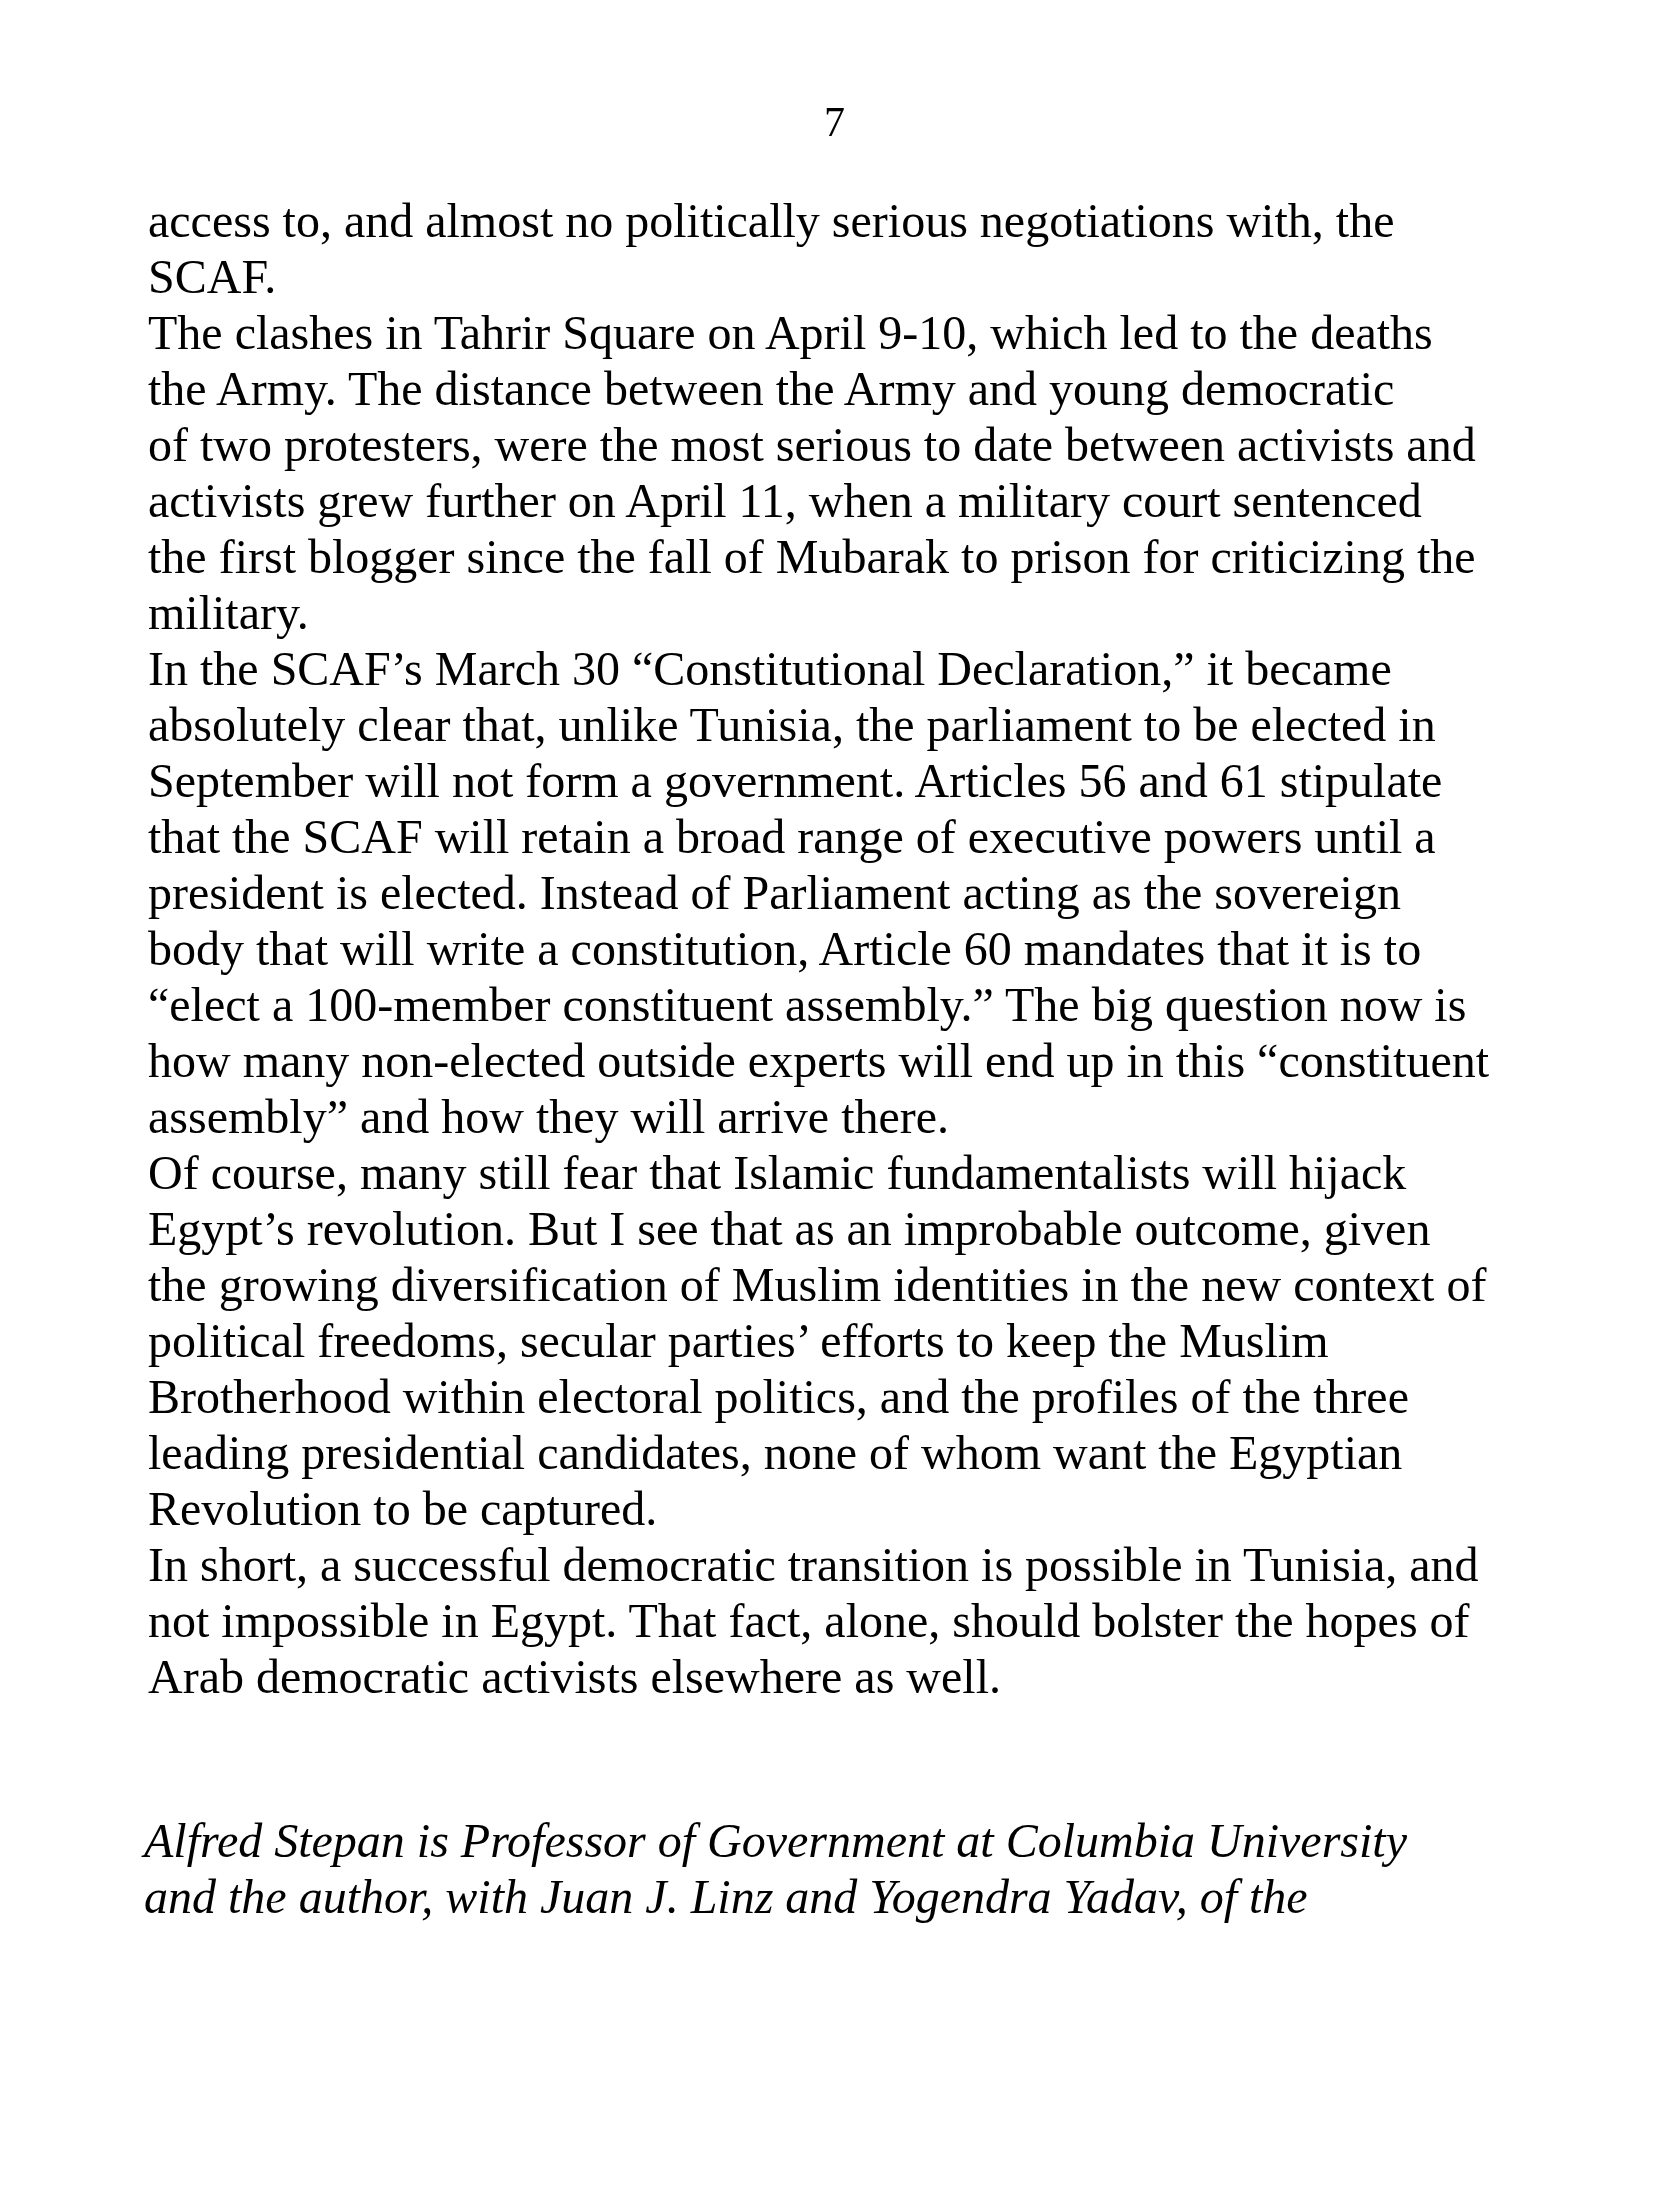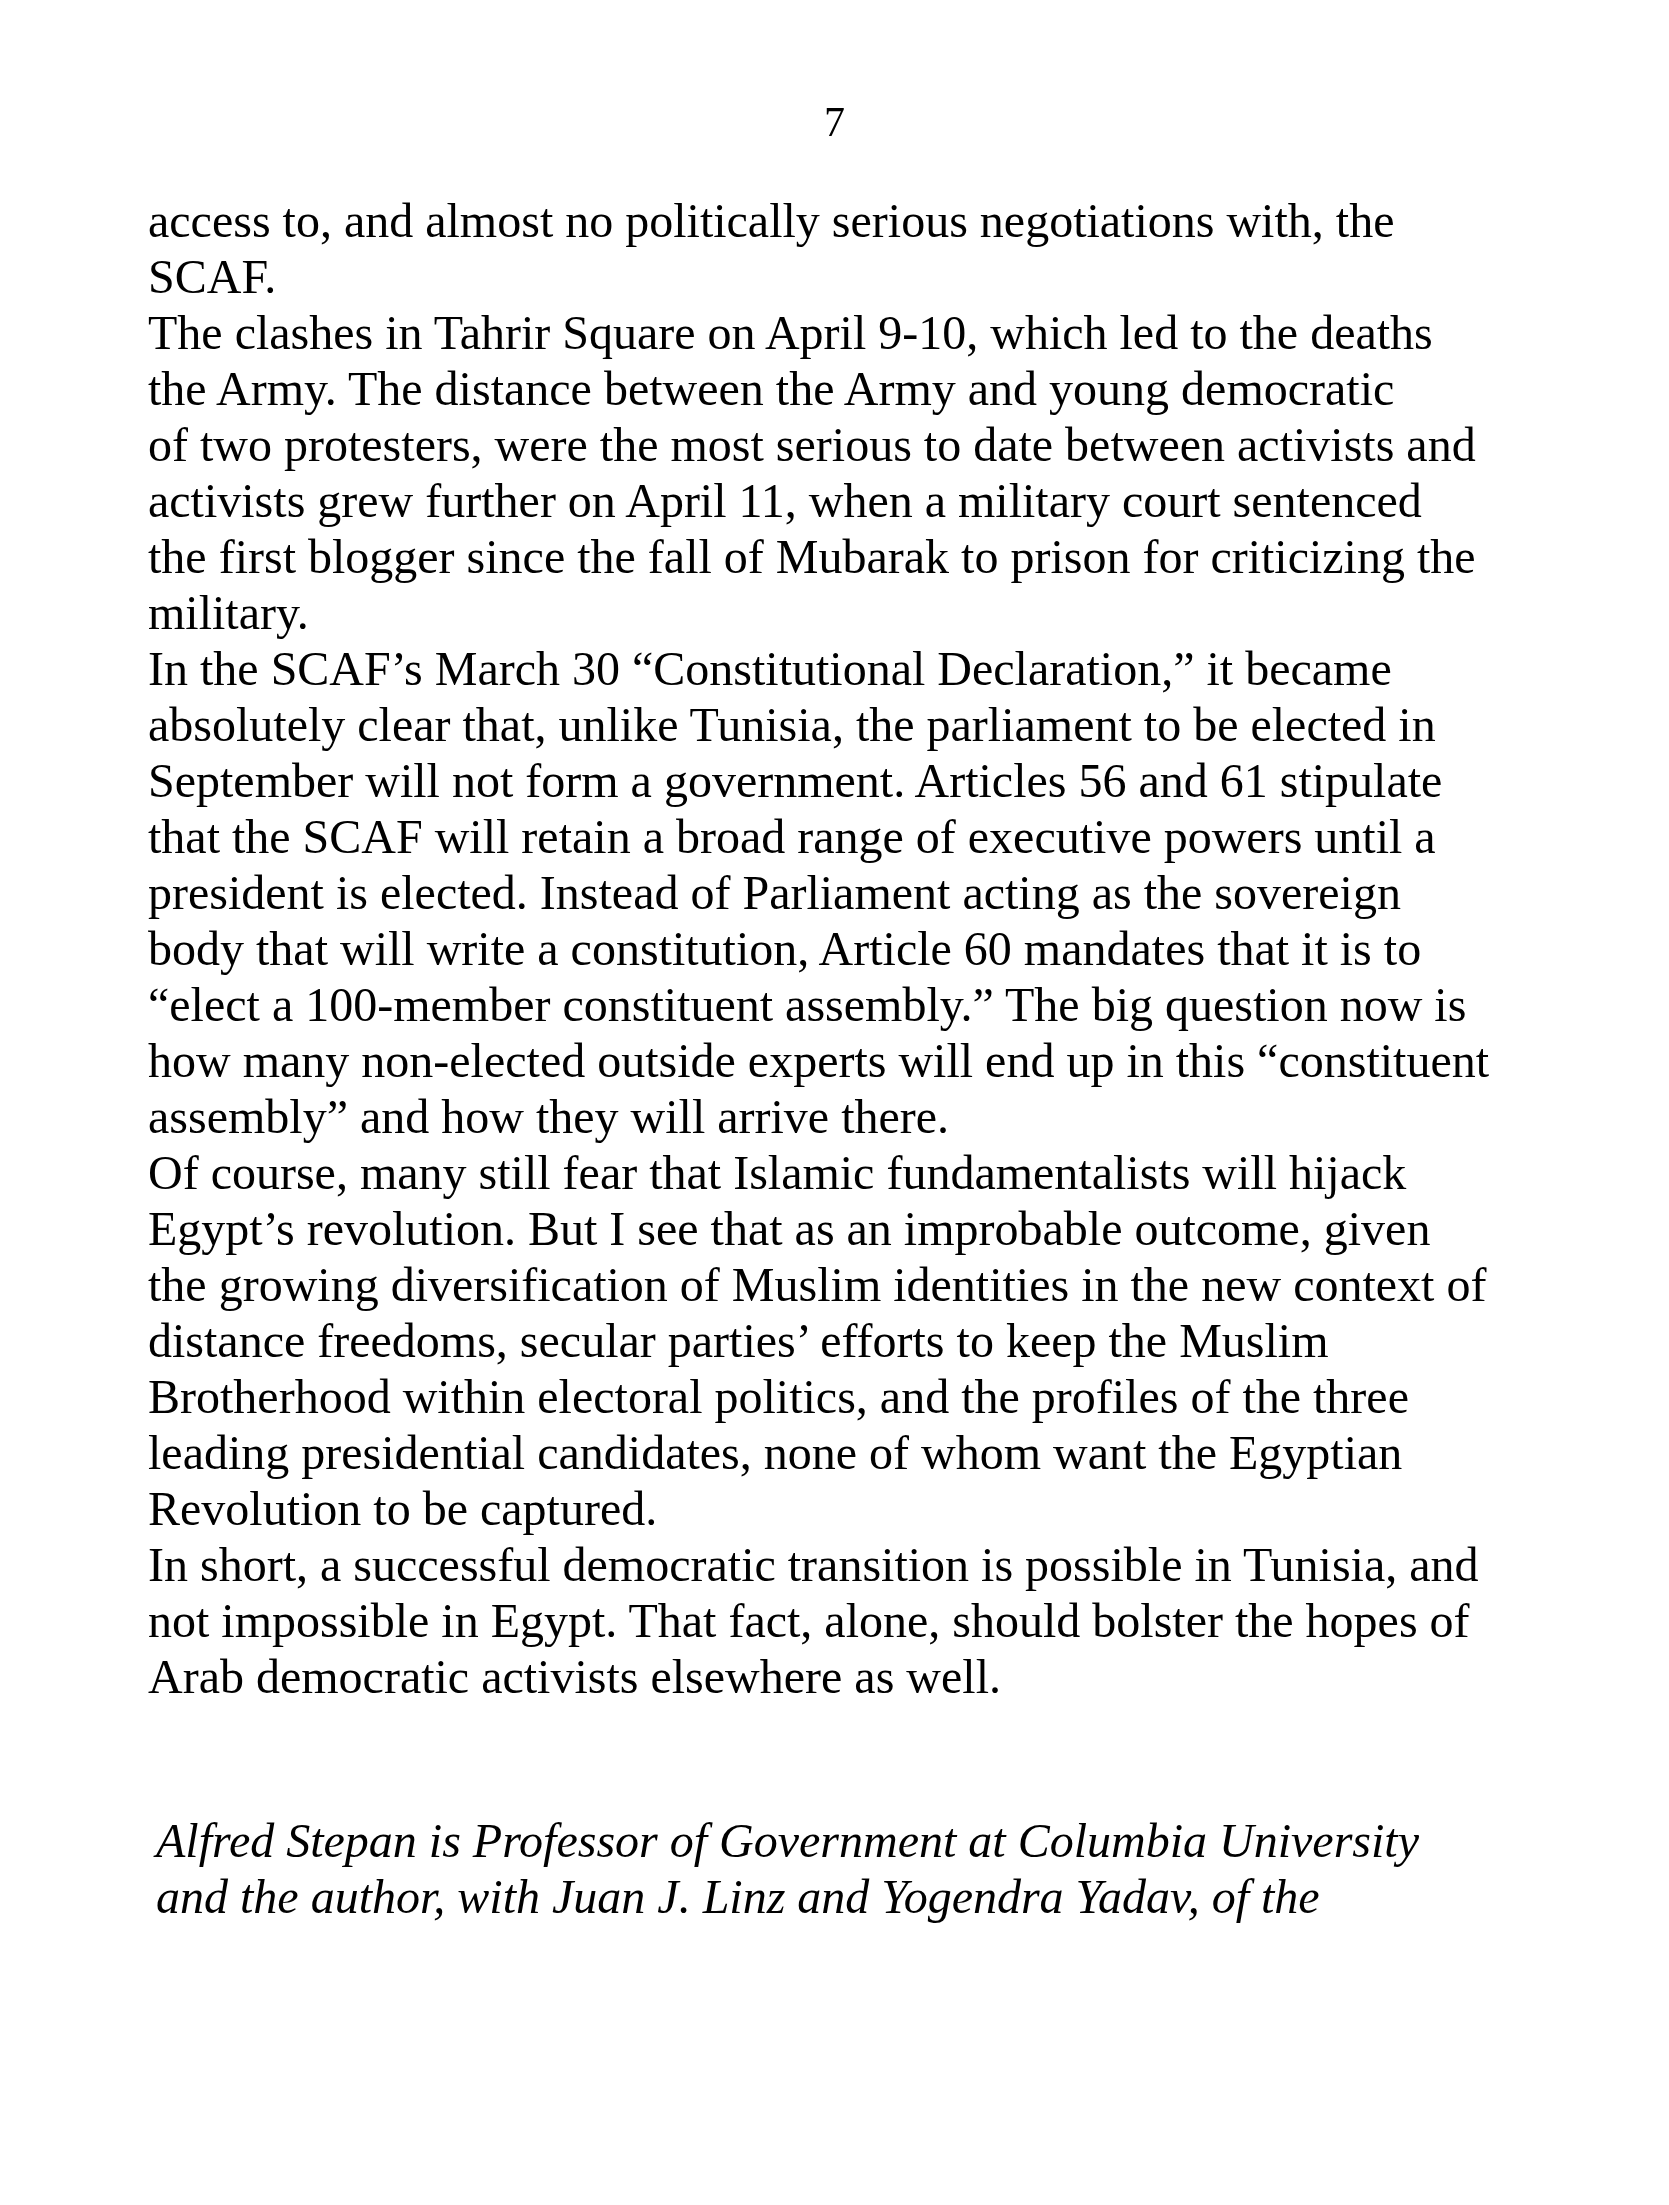--- a/index.html
+++ b/index.html
@@ -29,21 +29,21 @@
     position: absolute;
     top: 193px;
     left: 148px;
     width: 1427px;
     font-size: 48px;
     line-height: 56px;
   }
   .bio-text {
     position: absolute;
     top: 1813px;
-    left: 156px;
+    left: 144px;
     width: 1427px;
     font-size: 48px;
     line-height: 56px;
     font-style: italic;
   }
   .line {
     white-space: nowrap;
   }
   .footer-stamp {
     position: absolute;
@@ -88,21 +88,21 @@
       <div class="line">body that will write a constitution, Article 60 mandates that it is to</div>
       <div class="line">“elect a 100-member constituent assembly.” The big question now is</div>
       <div class="line">how many non-elected outside experts will end up in this “constituent</div>
       <div class="line">assembly” and how they will arrive there.</div>
     </div>
 
     <div class="para">
       <div class="line">Of course, many still fear that Islamic fundamentalists will hijack</div>
       <div class="line">Egypt’s revolution. But I see that as an improbable outcome, given</div>
       <div class="line">the growing diversification of Muslim identities in the new context of</div>
-      <div class="line">distance freedoms, secular parties’ efforts to keep the Muslim</div>
+      <div class="line">political freedoms, secular parties’ efforts to keep the Muslim</div>
       <div class="line">Brotherhood within electoral politics, and the profiles of the three</div>
       <div class="line">leading presidential candidates, none of whom want the Egyptian</div>
       <div class="line">Revolution to be captured.</div>
     </div>
 
     <div class="para">
       <div class="line">In short, a successful democratic transition is possible in Tunisia, and</div>
       <div class="line">not impossible in Egypt. That fact, alone, should bolster the hopes of</div>
       <div class="line">Arab democratic activists elsewhere as well.</div>
     </div>

